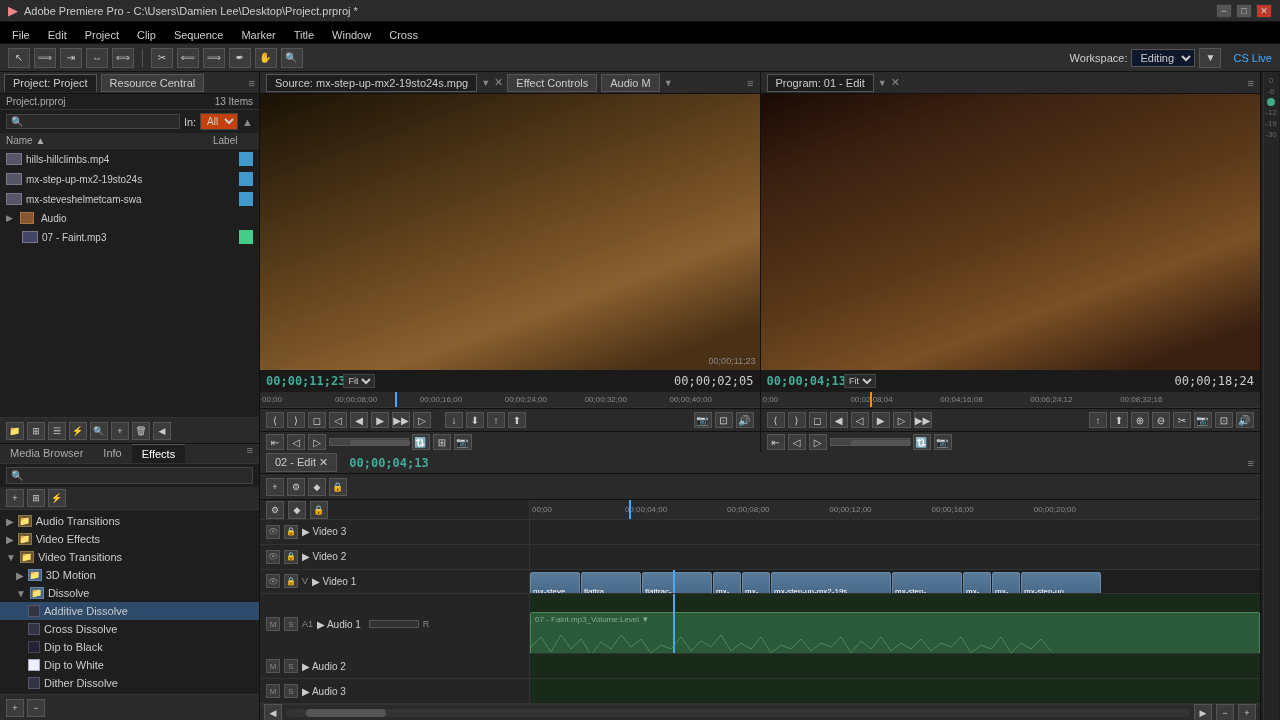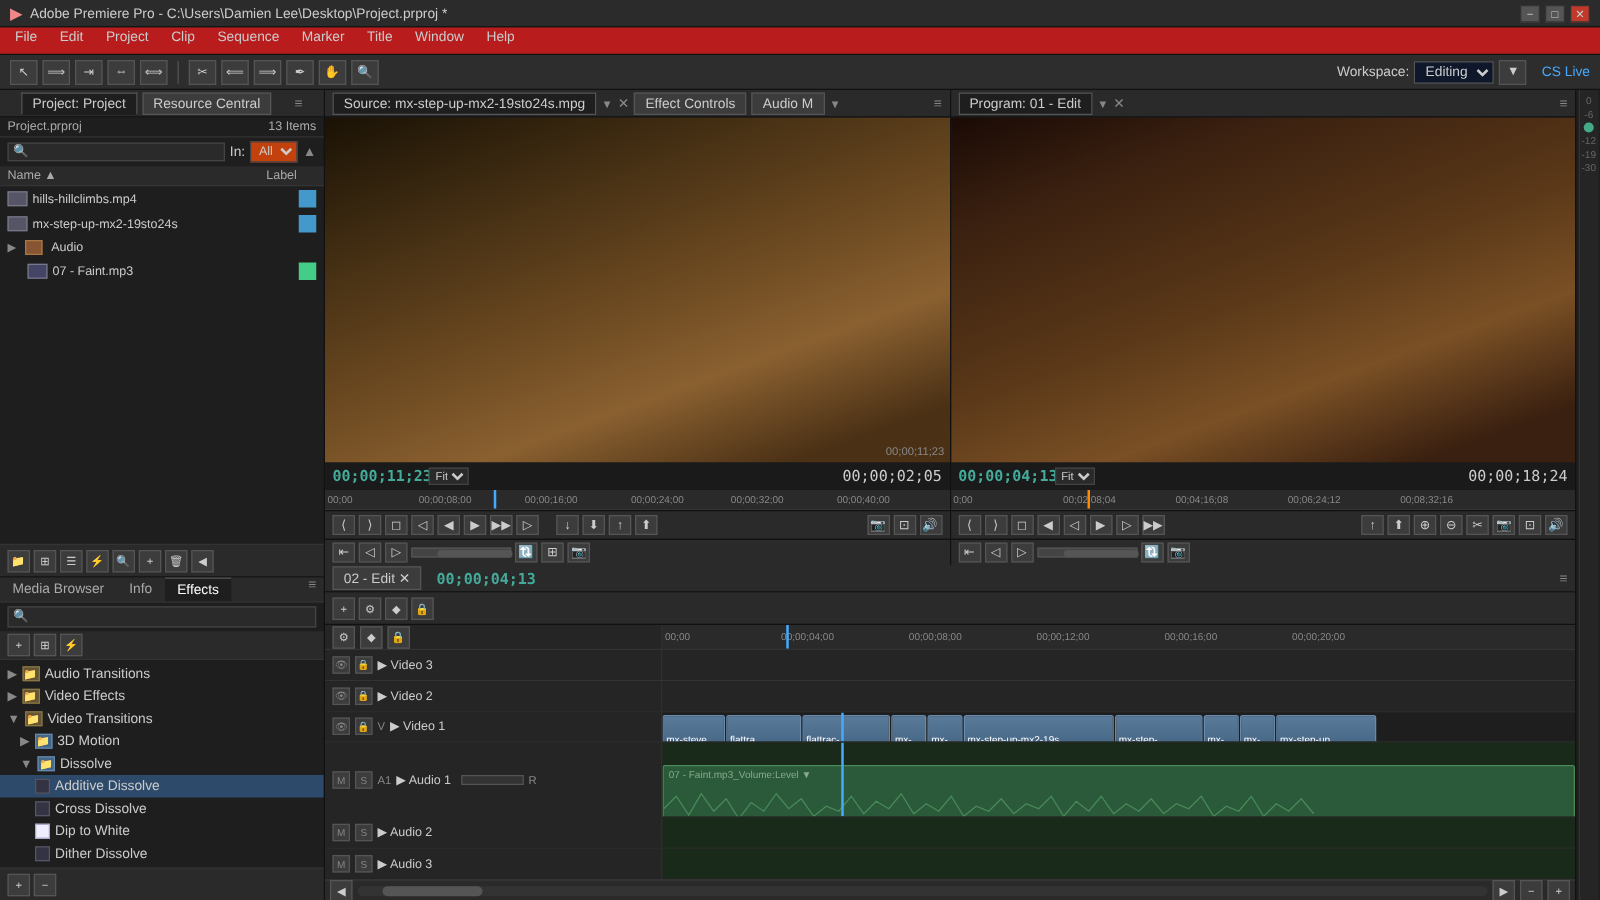--- a/index.html
+++ b/index.html
@@ -6,39 +6,39 @@
     body { background: #1a1a1a; color: #ccc; font-family: Arial, sans-serif; font-size: 11px; width: 1280px; height: 720px; overflow: hidden; }
 
     
     #titlebar { background: #2b2b2b; height: 22px; display: flex; align-items: center; padding: 0 8px; border-bottom: 1px solid #111; }
     #titlebar .title { flex: 1; font-size: 11px; color: #ccc; }
     #titlebar .win-controls { display: flex; gap: 4px; }
     .win-btn { width: 16px; height: 14px; background: #555; border: 1px solid #333; display: flex; align-items: center; justify-content: center; font-size: 9px; cursor: pointer; color: #ccc; }
     .win-btn.close { background: #c0392b; }
 
     
-    #menubar { background: #b91c1c; height: 22px; display: flex; align-items: flex-start; padding: 0 4px; border-bottom: 1px solid #111; gap: 2px; }
+    #menubar { background: #000000; height: 22px; display: flex; align-items: flex-end; padding: 0 4px; border-bottom: 1px solid #111; gap: 2px; }
     .menu-item { padding: 2px 8px; font-size: 11px; color: #ccc; cursor: pointer; }
 
     
     #toolbar { background: #2d2d2d; height: 28px; display: flex; align-items: center; padding: 0 8px; border-bottom: 1px solid #111; gap: 4px; }
     .tool-btn { width: 22px; height: 20px; background: #3c3c3c; border: 1px solid #555; display: flex; align-items: center; justify-content: center; font-size: 10px; color: #ccc; cursor: pointer; }
     .tool-separator { width: 1px; height: 18px; background: #555; margin: 0 4px; }
     .workspace-label { margin-left: auto; font-size: 11px; color: #ccc; }
     .workspace-select { background: #0f172a; border: 1px solid #555; color: #ccc; font-size: 11px; padding: 1px 4px; }
 
     
     #main { display: flex; height: calc(720px - 72px); }
 
     
     #left-panel { width: 260px; background: #1e1e1e; border-right: 1px solid #111; display: flex; flex-direction: column; }
 
     
     #project-panel { height: 400px; border-bottom: 1px solid #111; display: flex; flex-direction: column; }
-    .panel-header { background: #2a2a2a; height: 22px; display: flex; align-items: center; padding: 0 17px; border-bottom: 1px solid #111; gap: 4px; }
+    .panel-header { background: #2a2a2a; height: 22px; display: flex; align-items: center; padding: 0 4px; border-bottom: 1px solid #111; gap: 4px; }
     .panel-tab { background: #3c3c3c; padding: 2px 8px; font-size: 11px; color: #ccc; border: 1px solid #555; cursor: pointer; }
     .panel-tab.active { background: #1e1e1e; border-bottom: 1px solid #1e1e1e; }
     .panel-close { margin-left: auto; cursor: pointer; color: #888; }
 
     .project-info { padding: 6px; display: flex; gap: 6px; align-items: flex-start; border-bottom: 1px solid #333; }
     .project-thumb { width: 60px; height: 45px; background: #333; border: 1px solid #555; }
     .project-meta { font-size: 10px; color: #aaa; line-height: 1.5; }
     .project-meta .filename { color: #ddd; font-size: 11px; }
 
     .project-label-row { display: flex; justify-content: space-between; padding: 2px 6px; font-size: 10px; color: #aaa; border-bottom: 1px solid #333; }
@@ -158,21 +158,21 @@
 
 <div id="menubar">
   <div class="menu-item">File</div>
   <div class="menu-item">Edit</div>
   <div class="menu-item">Project</div>
   <div class="menu-item">Clip</div>
   <div class="menu-item">Sequence</div>
   <div class="menu-item">Marker</div>
   <div class="menu-item">Title</div>
   <div class="menu-item">Window</div>
-  <div class="menu-item">Help</div>
+  <div class="menu-item">Cross</div>
 </div>
 
 <div id="toolbar">
   <div class="tool-btn">↖</div>
   <div class="tool-btn">⟹</div>
   <div class="tool-btn">⇥</div>
   <div class="tool-btn">⇔</div>
   <div class="tool-btn">⟺</div>
   <div class="tool-separator"></div>
   <div class="tool-btn">✂</div>
@@ -224,20 +224,25 @@
         <div class="file-item">
           <div class="file-icon"></div>
           <span class="file-name">hills-hillclimbs.mp4</span>
           <div class="file-color" style="background:#4499cc;"></div>
         </div>
         <div class="file-item">
           <div class="file-icon"></div>
           <span class="file-name">mx-step-up-mx2-19sto24s</span>
           <div class="file-color" style="background:#4499cc;"></div>
         </div>
+        <div class="file-item">
+          <div class="file-icon"></div>
+          <span class="file-name">mx-steveshelmetcam-swa</span>
+          <div class="file-color" style="background:#4499cc;"></div>
+        </div>
         <div class="folder-item">
           <span style="color:#888;font-size:9px;">▶</span>
           <div style="width:14px;height:12px;background:#885533;border:1px solid #aa7744;margin:0 3px;"></div>
           <span class="folder-name">Audio</span>
         </div>
         <div class="file-item" style="padding-left:22px;">
           <div class="file-icon" style="background:#446;"></div>
           <span class="file-name">07 - Faint.mp3</span>
           <div class="file-color" style="background:#44cc88;"></div>
         </div>
@@ -310,20 +315,24 @@
               <span>Dissolve</span>
             </div>
 
             <div class="effects-item selected">
               <div class="effects-item-icon" style="background:#334;border-color:#556;"></div>
               <span>Additive Dissolve</span>
             </div>
             <div class="effects-item">
               <div class="effects-item-icon" style="background:#334;border-color:#556;"></div>
               <span>Cross Dissolve</span>
+            </div>
+            <div class="effects-item">
+              <div class="effects-item-icon" style="background:#223;border-color:#445;"></div>
+              <span>Dip to Black</span>
             </div>
             <div class="effects-item">
               <div class="effects-item-icon" style="background:#eef;border-color:#aac;"></div>
               <span>Dip to White</span>
             </div>
             <div class="effects-item">
               <div class="effects-item-icon" style="background:#334;border-color:#556;"></div>
               <span>Dither Dissolve</span>
             </div>
           </div>

